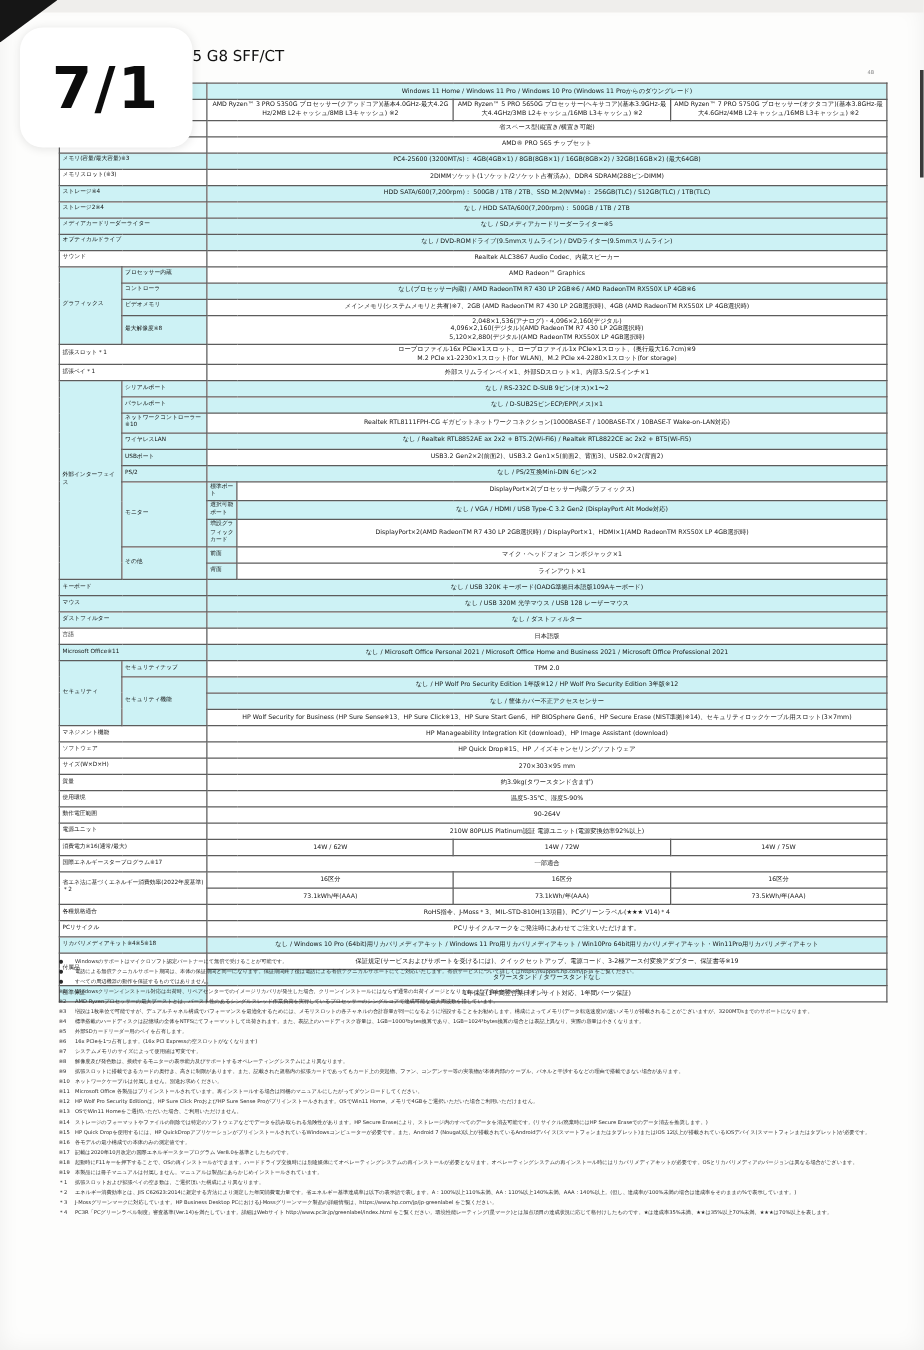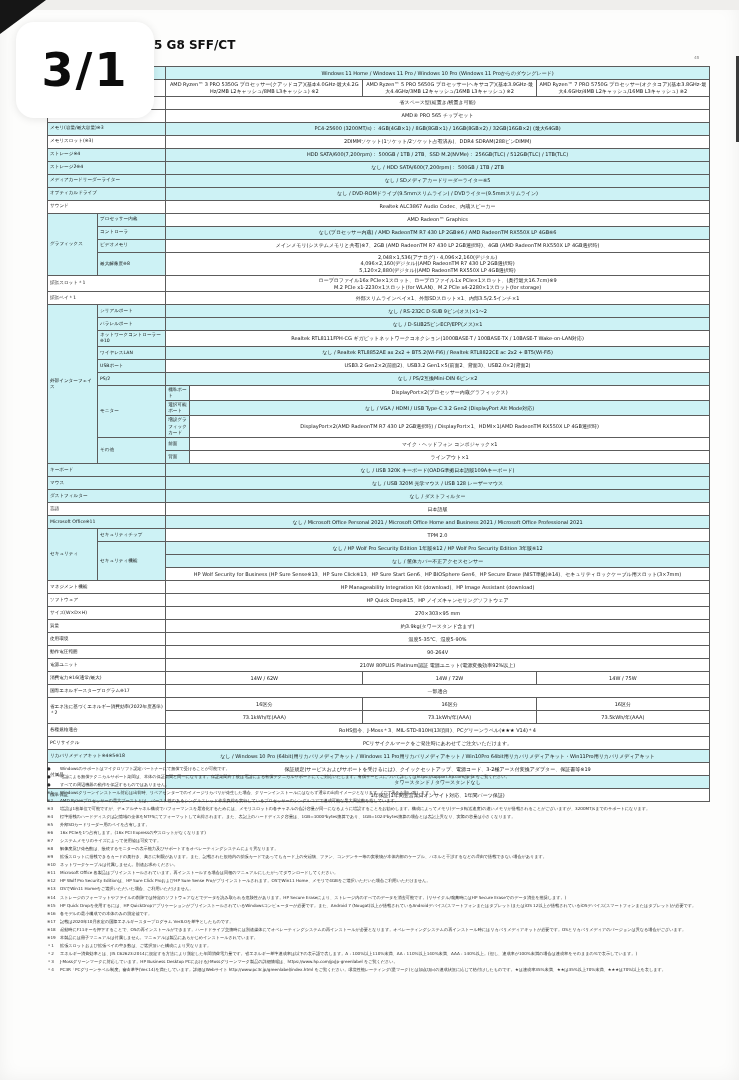--- a/index.html
+++ b/index.html
@@ -10,21 +10,21 @@
   .page{position:absolute;inset:0;background:#fdfdfc;box-shadow:inset 0 0 18px rgba(0,0,0,.06)}
   .corner-dark{position:absolute;left:0;top:0;width:46px;height:34px;background:#161616;
     clip-path:polygon(0 0,100% 0,0 100%)}
   .top-strip{position:absolute;left:0;top:0;width:739px;height:10px;background:#efeeec}
   .edge-right{position:absolute;right:0;top:56px;width:3px;height:86px;background:#3a3a3a}
 
   .badge{position:absolute;left:16px;top:22px;width:138px;height:96px;background:#fff;
     border-radius:18px;box-shadow:0 1px 8px rgba(0,0,0,.10);display:flex;align-items:center;justify-content:center;z-index:5}
   .badge span{font-size:46px;font-weight:bold;color:#0c0c0c;letter-spacing:2px}
 
-  .title{position:absolute;left:154px;top:38px;font-size:12px;font-weight:bold;color:#101010;z-index:4;white-space:nowrap}
+  .title{position:absolute;left:154px;top:38px;font-size:12px;font-weight:normal;color:#101010;z-index:4;white-space:nowrap}
   .pgmark{position:absolute;left:694px;top:55px;font-size:4px;color:#8a8a8a}
 
   table.spec{position:absolute;left:47px;top:66px;width:663px;border-collapse:collapse;table-layout:fixed;z-index:2;background:#fff}
   table.spec col.c1{width:50px}
   table.spec col.c2{width:68px}
   table.spec col.c3{width:24px}
   table.spec col.cv{width:173px}
   table.spec td{
     border:0.5px solid #5c5c5c;font-size:5px;line-height:1.35;color:#141414;
     padding:1px 2px;height:10px;vertical-align:middle;text-align:center;
@@ -40,21 +40,21 @@
 </style>
 </head>
 <body>
 
 <div class="page"></div>
 <div class="top-strip"></div>
 <div class="corner-dark"></div>
 <div class="edge-right"></div>
 
 <div class="badge">
-  <span>3/1</span>
+  <span>7/1</span>
 </div>
 
 <div class="title">5 G8 SFF/CT</div>
 <div class="pgmark">4B</div>
 
 <table class="spec">
   <colgroup>
     <col class="c1">
       <col class="c2">
       <col class="c3">

